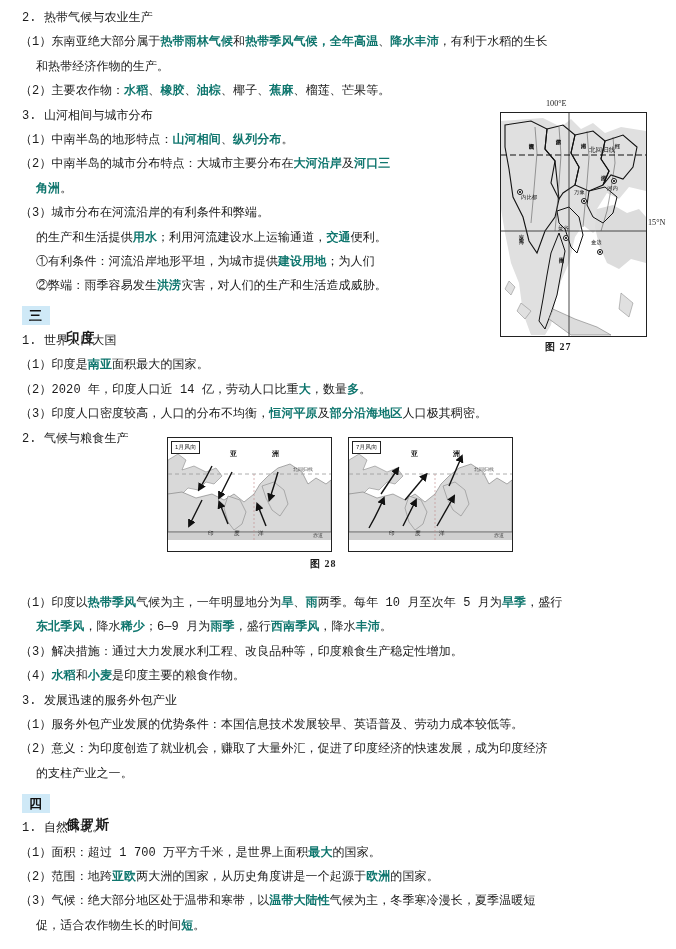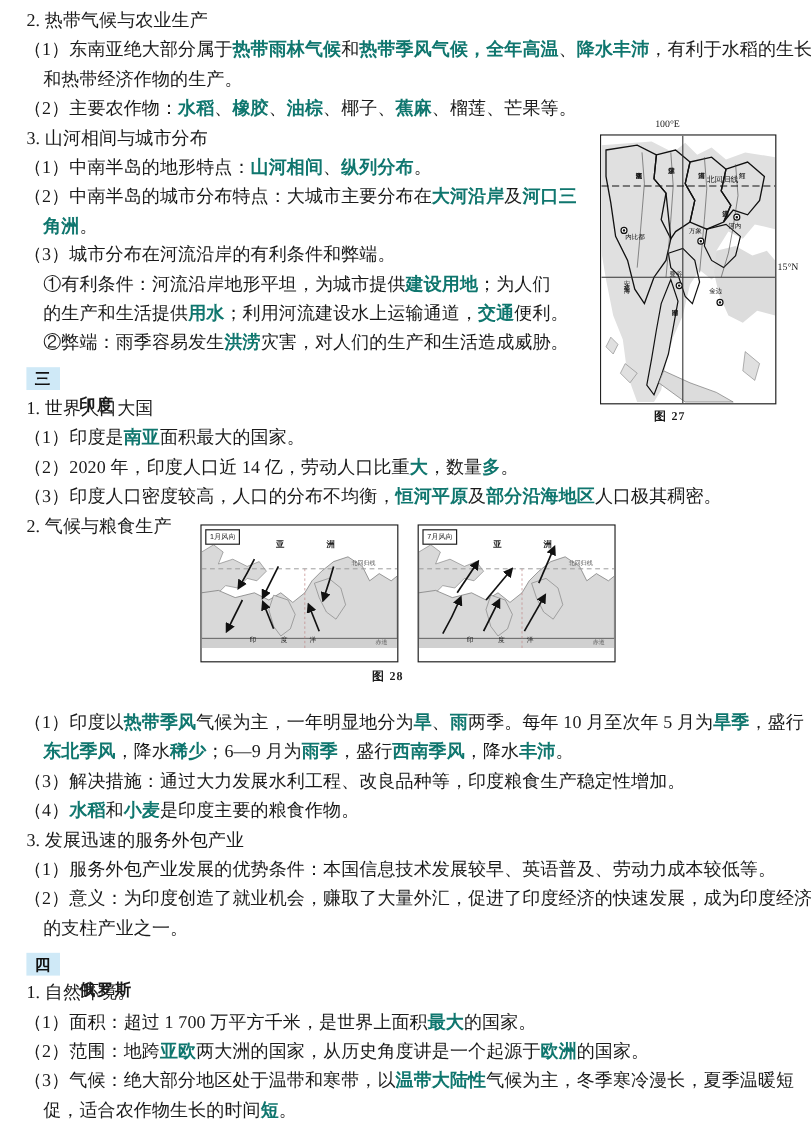--- a/index.html
+++ b/index.html
@@ -17,24 +17,25 @@
   }
   .page {
     position: relative;
     width: 676px;
     height: 949px;
     padding: 0;
   }
 
   
   .line {
-    font-size: 15px;
+    font-size: 12px;
     line-height: 24.4px;
     letter-spacing: 0.1px;
     white-space: nowrap;
+    font-family: Liberation Mono, monospace;
   }
   .lvl1 { padding-left: 22px; text-indent: -22px; margin-left: 22px; }
   .lvl2 { margin-left: 52px; text-indent: -32px; }
   .lvl2-cont { margin-left: 36px; }
 
   .hl { color: #0f766e; font-weight: bold; }
 
   
   .sect {
     display: flex;
@@ -265,24 +266,24 @@
   <div class="line lvl2">
     <span>（2）中南半岛的城市分布特点：大城市主要分布在</span><span class="hl">大河沿岸</span><span>及</span><span class="hl">河口三</span>
   </div>
   <div class="line lvl2-cont">
     <span class="hl">角洲</span><span>。</span>
   </div>
 
   <div class="line lvl2">（3）城市分布在河流沿岸的有利条件和弊端。</div>
 
   <div class="line lvl2-cont">
+    <span>的生产和生活提供</span><span class="hl">用水</span><span>；利用河流建设水上运输通道，</span><span class="hl">交通</span><span>便利。</span>
+  </div>
+  <div class="line lvl2-cont">
     <span>①有利条件：河流沿岸地形平坦，为城市提供</span><span class="hl">建设用地</span><span>；为人们</span>
-  </div>
-  <div class="line lvl2-cont">
-    <span>的生产和生活提供</span><span class="hl">用水</span><span>；利用河流建设水上运输通道，</span><span class="hl">交通</span><span>便利。</span>
   </div>
   <div class="line lvl2-cont">
     <span>②弊端：雨季容易发生</span><span class="hl">洪涝</span><span>灾害，对人们的生产和生活造成威胁。</span>
   </div>
 
   <div class="sect">
     <span class="sect-badge">三</span>
     <span class="sect-title">印度</span>
   </div>
 

